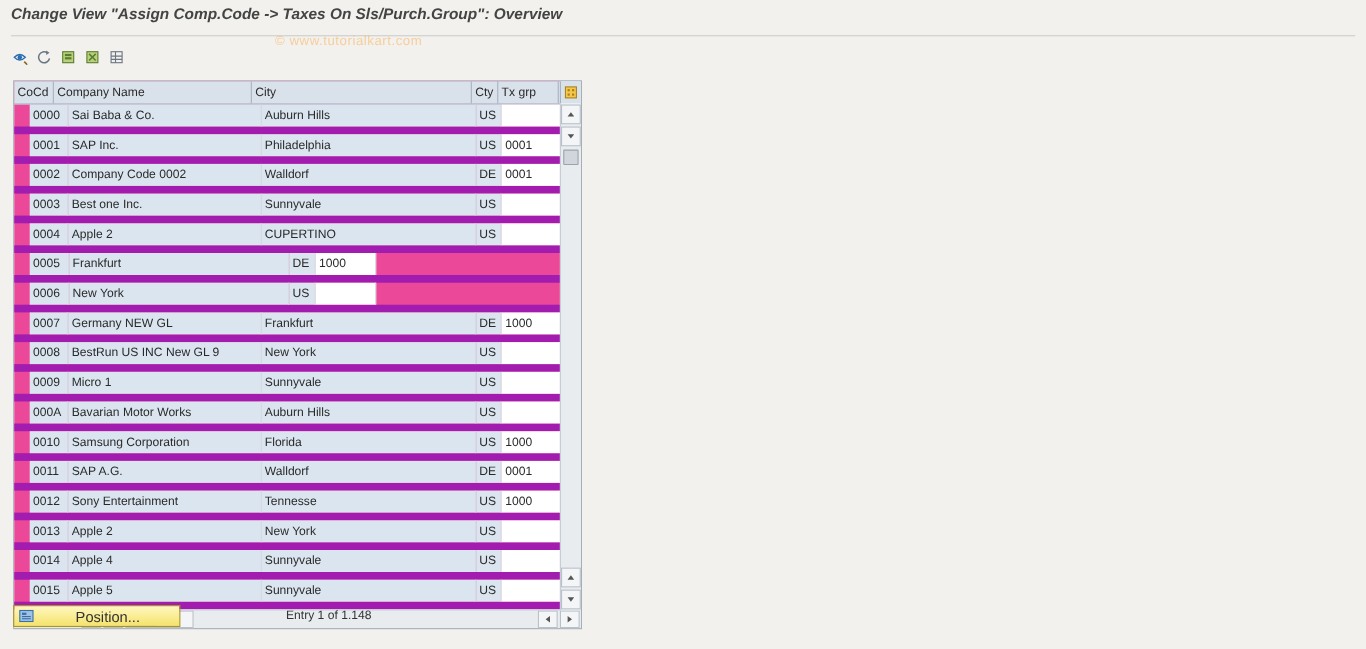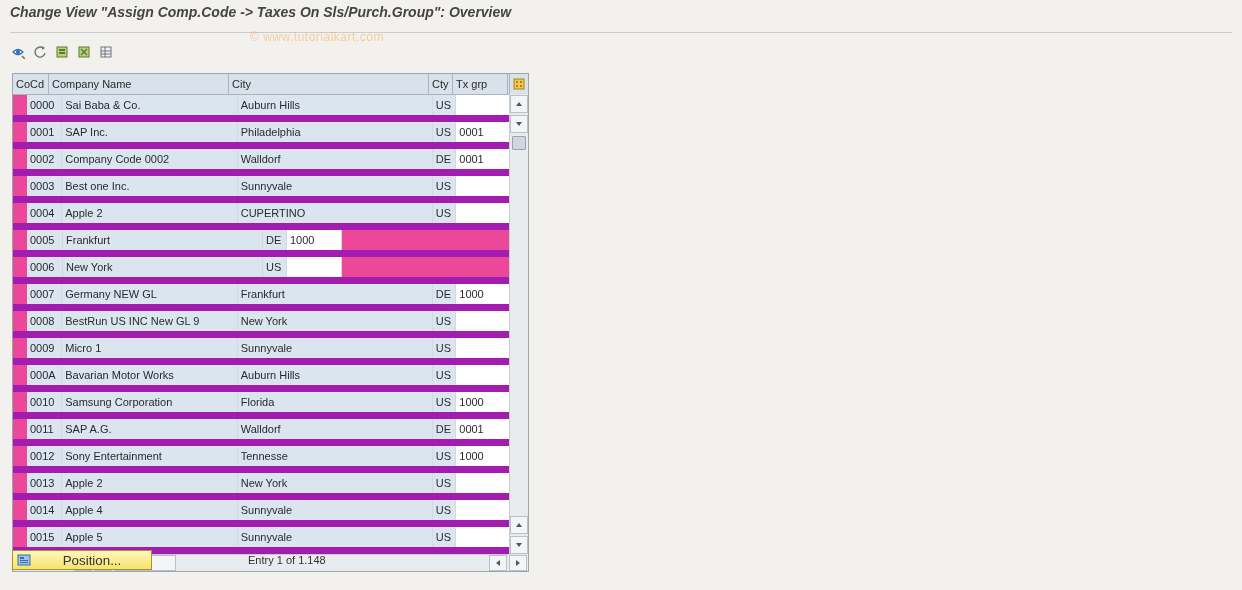--- a/index.html
+++ b/index.html
@@ -35,21 +35,21 @@
 .vscroll .thumb{position:absolute;top:2px;left:2px;right:2px;height:12px;background:#d0d6dc;border:1px solid #9aa3ad;border-radius:1px;}
 
 .hscroll{height:16px;background:#e8ecef;border-top:1px solid #c6cdd4;display:flex;align-items:center;}
 .hs-gap{width:60px}
 .hs-btn{width:16px;height:14px;background:#f3f5f7;border:1px solid #b8c0c8;display:flex;align-items:center;justify-content:center;margin:0 1px;}
 .hs-track{width:60px;height:14px;border:1px solid #b8c0c8;position:relative;margin:0 1px;background:#f3f5f7;}
 .hs-thumb{position:absolute;left:1px;top:1px;bottom:1px;width:24px;background:#d0d6dc;border:1px solid #9aa3ad;}
 .hs-fill{flex:1}
 
 .footer{position:absolute;left:12px;bottom:20px;display:flex;align-items:center;gap:60px;}
-.pos-btn{width:140px;height:20px;background:linear-gradient(#fff7c0,#f5e36b);border:1px solid #a99322;display:flex;align-items:center;padding:0 4px;gap:6px;cursor:pointer;}
+.pos-btn{width:152px;height:20px;background:linear-gradient(#fff7c0,#f5e36b);border:1px solid #a99322;display:flex;align-items:center;padding:0 4px;gap:6px;cursor:pointer;}
 .pos-btn span.lbl{flex:1;text-align:center;color:#333;}
 .entry-txt{color:#333;padding-left:36px;}
 </style>
 </head>
 <body>
 
 <div class="window">
   <div class="title-bar">Change View "Assign Comp.Code -&gt; Taxes On Sls/Purch.Group": Overview</div>
   <div class="divider"></div>
   <div class="toolbar">

